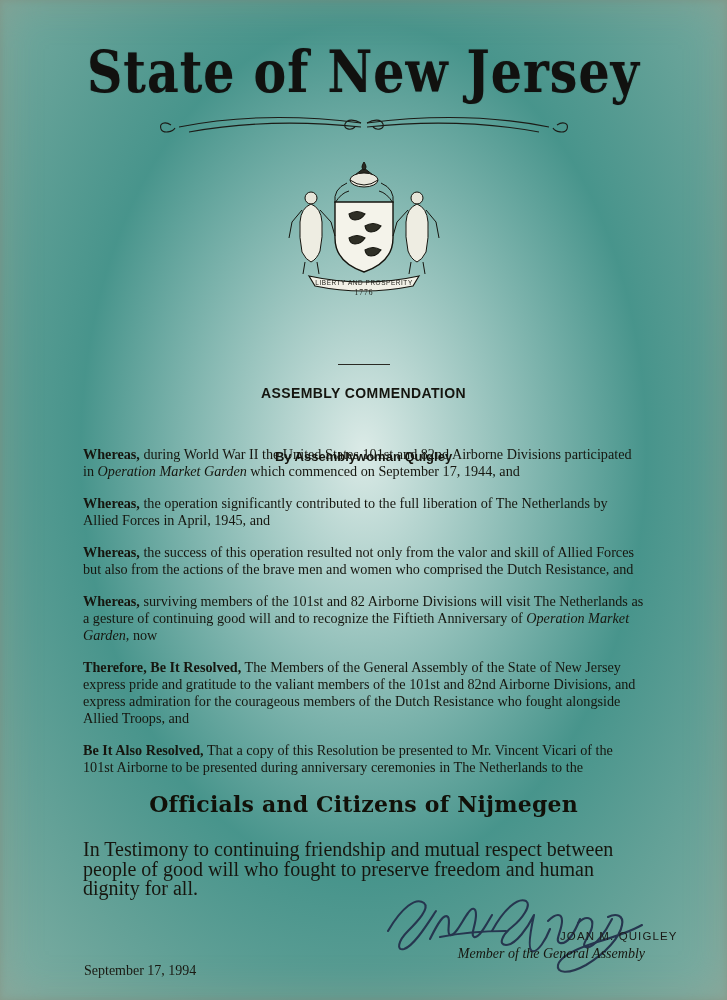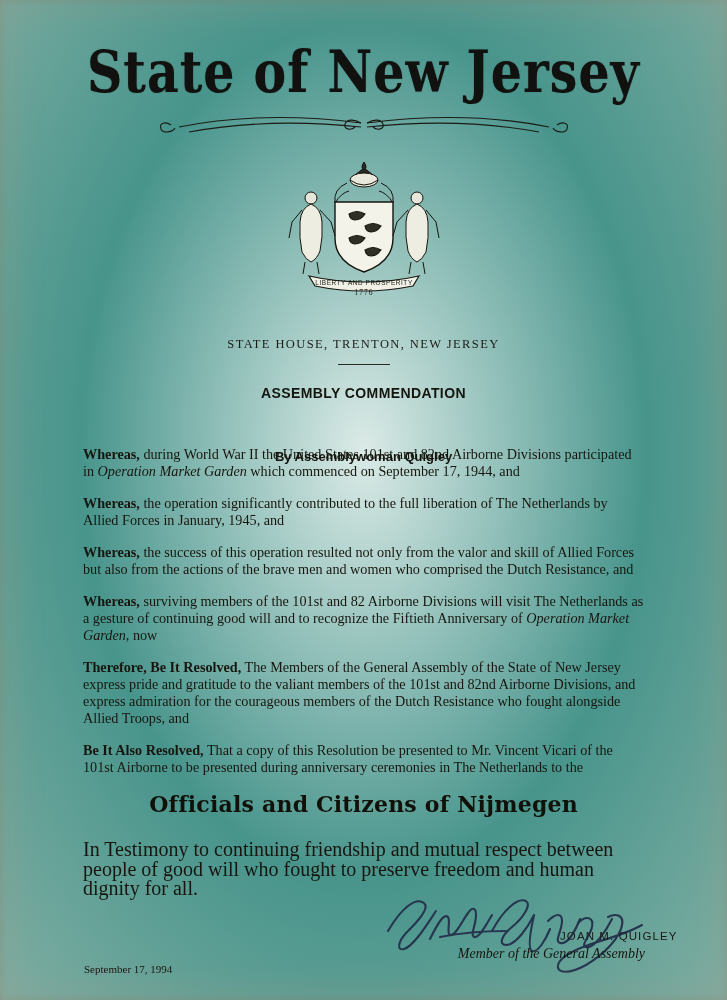--- a/index.html
+++ b/index.html
@@ -184,21 +184,21 @@
     font-family: "Liberation Serif", serif;
     font-style: italic;
     font-size: 14px;
     color: #16160f;
   }
   .doc-date {
     position: absolute;
     top: 963px;
     left: 84px;
     font-family: "Liberation Serif", serif;
-    font-size: 11px;
+    font-size: 14px;
     color: #16160f;
   }
 </style>
 </head>
 <body>
 
 <div class="page">
   <div class="paper-texture"></div>
 
   <div class="masthead">
@@ -256,32 +256,31 @@
           <path d="M154 112 l2 12 M142 112 l-2 12"></path>
         </g>
 
         <path d="M40 126 q55 12 110 0 l-6 10 q-50 10 -98 0 z" fill="#f1f0e6" stroke-width="1.2"></path>
       </g>
       <text x="95" y="135" font-family="Liberation Sans, sans-serif" font-size="6.4" letter-spacing="0.6" text-anchor="middle" fill="#1a1a14">LIBERTY AND PROSPERITY</text>
       <text x="95" y="145" font-family="Liberation Serif, serif" font-size="7.5" letter-spacing="1" text-anchor="middle" fill="#1a1a14">1776</text>
     </svg>
   </div>
 
-  <div class="statehouse">STATE HOUSE, TRENTON, NEW JERSEY</div>
   <div class="rule"></div>
 
   <div class="headline">ASSEMBLY COMMENDATION</div>
   <div class="subhead">By Assemblywoman Quigley</div>
 
   <div class="content">
     <p class="para">
       <b>Whereas,</b><span> during World War II the United States 101st and 82nd Airborne Divisions participated in </span><i>Operation Market Garden</i><span> which commenced on September 17, 1944, and</span>
     </p>
     <p class="para">
-      <b>Whereas,</b><span> the operation significantly contributed to the full liberation of The Netherlands by Allied Forces in January, 1945, and</span><i></i><span></span>
+      <b>Whereas,</b><span> the operation significantly contributed to the full liberation of The Netherlands by Allied Forces in April, 1945, and</span><i></i><span></span>
     </p>
     <p class="para">
       <b>Whereas,</b><span> the success of this operation resulted not only from the valor and skill of Allied Forces but also from the actions of the brave men and women who comprised the Dutch Resistance, and</span><i></i><span></span>
     </p>
     <p class="para">
       <b>Whereas,</b><span> surviving members of the 101st and 82 Airborne Divisions will visit The Netherlands as a gesture of continuing good will and to recognize the Fiftieth Anniversary of </span><i>Operation Market Garden,</i><span> now</span>
     </p>
     <p class="para">
       <b>Therefore, Be It Resolved,</b><span>  The Members of the General Assembly of the State of New Jersey express pride and gratitude to the valiant members of the 101st and 82nd Airborne Divisions, and express admiration for the courageous members of the Dutch Resistance who fought alongside Allied Troops, and</span><i></i><span></span>
     </p>

